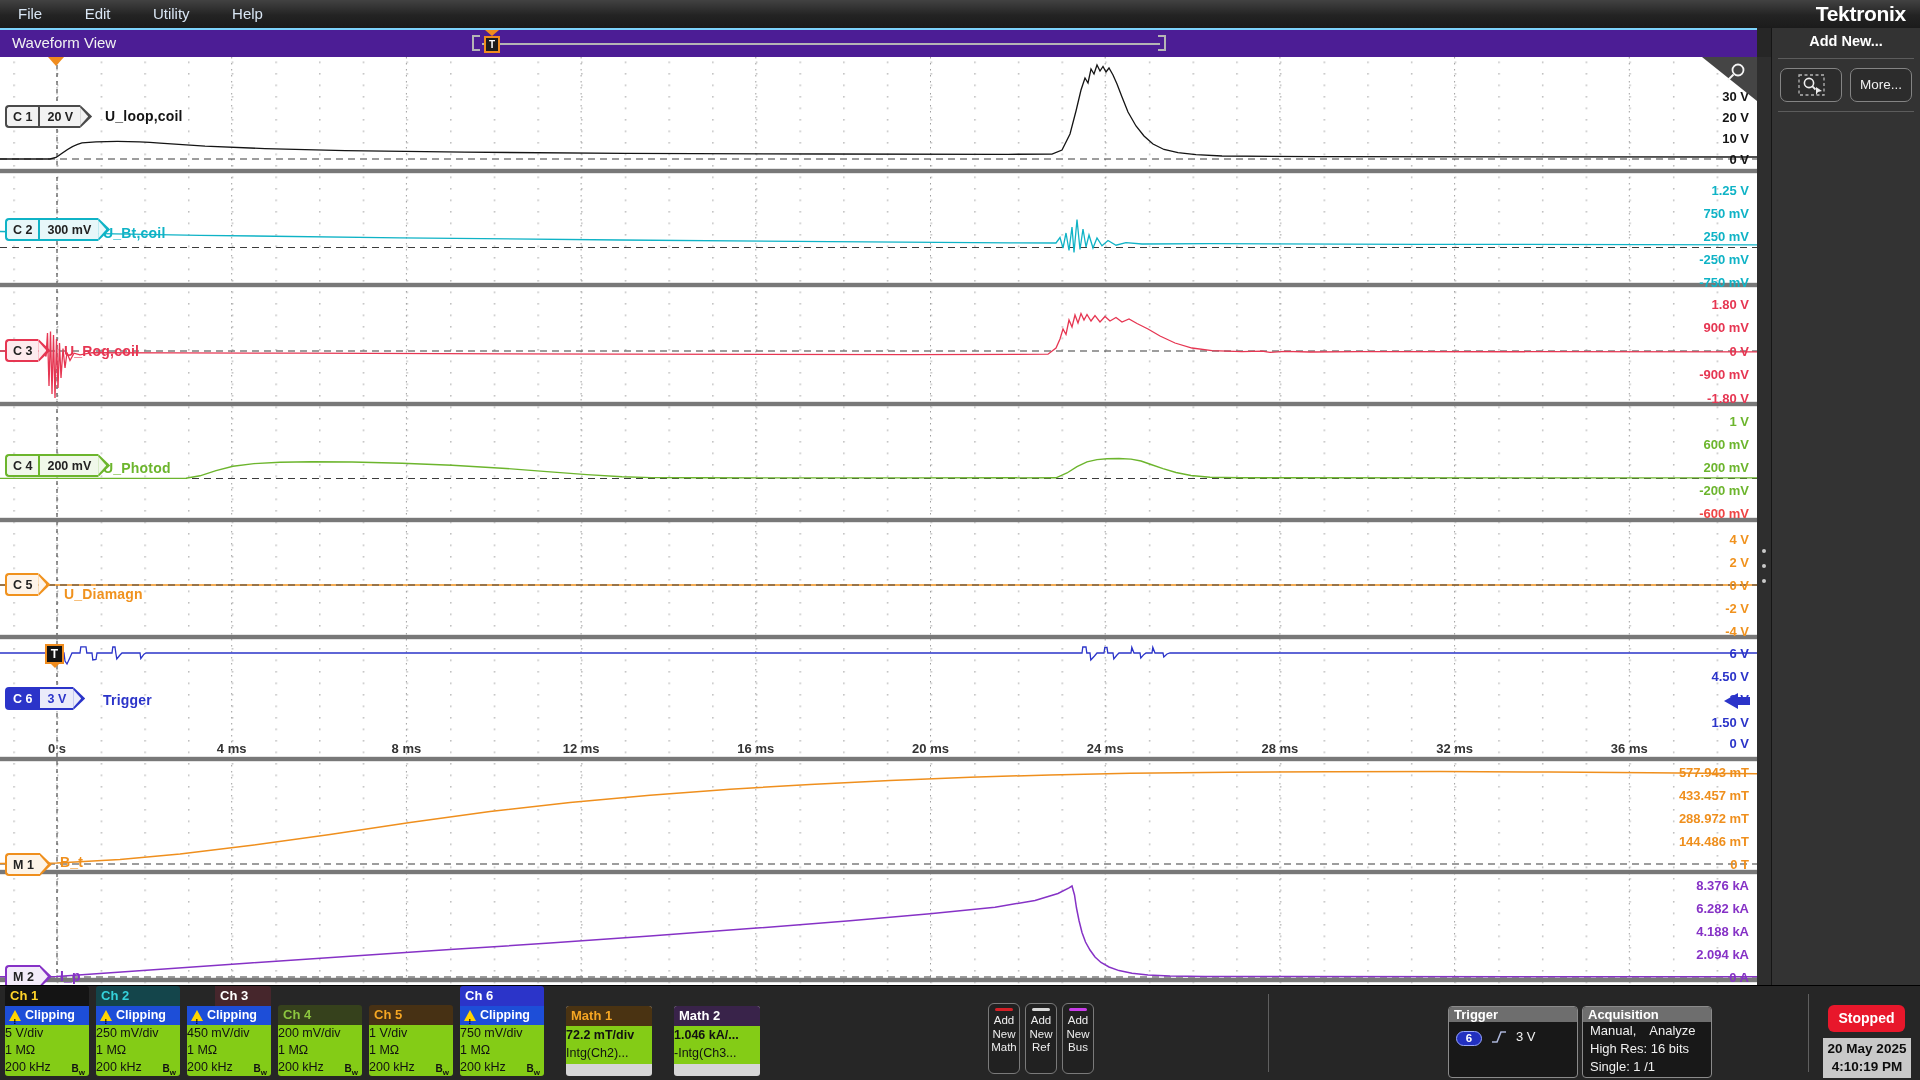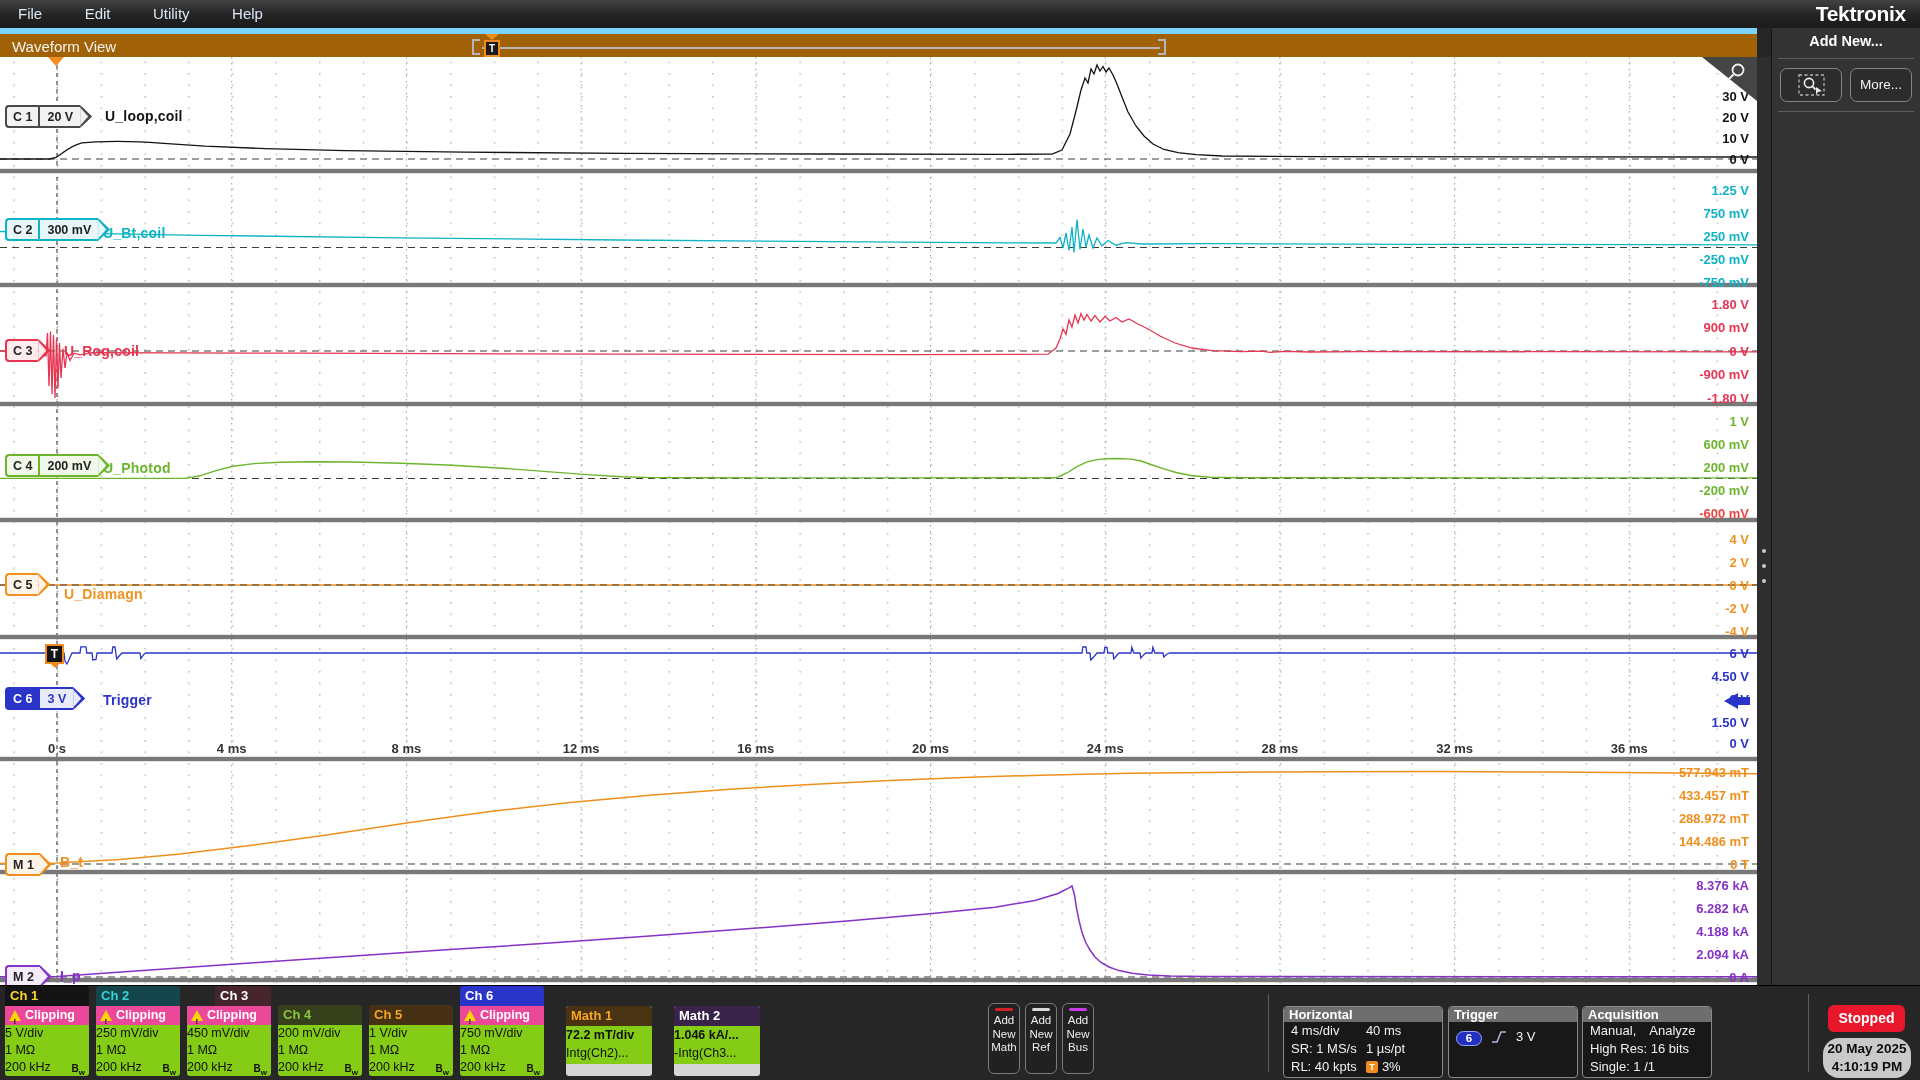--- a/index.html
+++ b/index.html
@@ -11,21 +11,21 @@
   .menubar { position:absolute; left:0; top:0; width:1920px; height:28px;
              background:linear-gradient(#424242,#232323 55%,#1b1b1b); }
   .menu-item { display:inline-block; line-height:28px; padding:0 7px; margin-left:24px;
                color:#d9e6f4; font-size:15px; cursor:default; }
   .menu-item:first-child { margin-left:11px; }
   .logo { position:absolute; right:14px; top:1px; color:#ffffff; font-size:21px;
           font-weight:bold; letter-spacing:-0.3px; line-height:26px; }
 
   
   .titlebar { position:absolute; left:0; top:28px; width:1757px; height:29px;
-              background:#a16207; border-top:6px solid #7dd3fc; }
+              background:#4c1d95; border-top:2px solid #7dd3fc; }
   .wvtitle { position:absolute; left:12px; top:4px; color:#f2f2f2; font-size:15px; }
   .navline { position:absolute; left:482px; top:13px; width:678px; height:2px; background:#b5b5b5; }
   .navbr-l { position:absolute; left:472px; top:5px; width:8px; height:16px;
              border-left:2px solid #b5b5b5; border-top:2px solid #b5b5b5; border-bottom:2px solid #b5b5b5; }
   .navbr-r { position:absolute; left:1158px; top:5px; width:8px; height:16px;
              border-right:2px solid #b5b5b5; border-top:2px solid #b5b5b5; border-bottom:2px solid #b5b5b5; }
   .navT { position:absolute; left:484px; top:6px; width:16px; height:17px; background:#1c1c1c;
           border:2px solid #f08c1e; color:#fff; font-size:10px; font-weight:bold;
           text-align:center; line-height:13px; }
   .navtri { position:absolute; left:485px; top:0; width:0; height:0;
@@ -88,21 +88,21 @@
   .sbtn.tall { height:42px; }
   .sdiv { height:1px; background:#5c5c5c; margin:9px 6px; }
 
   
   .bottombar { position:absolute; left:0; top:985px; width:1920px; height:95px;
                background:#262626; border-top:1px solid #000; }
   #chbadges { position:absolute; left:5px; bottom:4px; display:flex; gap:7px; align-items:flex-end; }
   .bbadge { width:84px; border-radius:3px; overflow:hidden; font-size:12.5px; }
   .bbadge.math { width:86px; margin-left:15px; min-height:70px; background:#d6d6d6; }
   .bhead { height:20px; line-height:20px; padding:0 5px; font-size:13px; font-weight:bold; }
-  .bclip { height:19px; line-height:19px; background:#ec4899; color:#fff; font-weight:bold;
+  .bclip { height:19px; line-height:19px; background:#1d4ed8; color:#fff; font-weight:bold;
            padding:0 4px; display:flex; align-items:center; }
   .warntri { width:0; height:0; border-left:6px solid transparent; border-right:6px solid transparent;
              border-bottom:11px solid #ffd400; position:relative; display:inline-block; margin-right:4px; }
   .warntri::after { content:"!"; position:absolute; left:-1.5px; top:2px; font-size:8px;
                     font-weight:bold; color:#000; }
   .brow { background:#84cc16; color:#111; padding:0 0; height:17px; line-height:17px; position:relative; }
   .brow.bold { font-weight:bold; height:19px; line-height:19px; }
   .bw { position:absolute; right:4px; top:1px; font-size:10px; font-weight:bold; color:#111; }
   .bw sub { font-size:8px; }
 
@@ -124,21 +124,21 @@
           border-radius:8px; color:#fff; text-align:center; line-height:13px; font-size:11.5px;
           font-weight:bold; margin-top:3px; }
   .tflag { display:inline-block; width:12px; height:12px; background:#f08c1e; border-radius:2px;
            color:#fff; font-size:9px; font-weight:bold; text-align:center; line-height:12px;
            margin-right:4px; vertical-align:1px; }
   .slopeicon { margin:0 8px; }
   .stopped { position:absolute; left:1828px; top:19px; width:77px; height:27px; background:#e8172b;
              border-radius:6px; color:#fff; font-size:14px; font-weight:bold; text-align:center;
              line-height:27px; }
   .datetime { position:absolute; left:1823px; top:52px; width:88px; height:40px; background:#c9c9c9;
-              border-radius:16px; color:#0d0d0d; font-size:13.5px; font-weight:600; text-align:center;
+              border-radius:0; color:#0d0d0d; font-size:13.5px; font-weight:600; text-align:center;
               padding-top:2px; line-height:18px; }
 </style>
 </head>
 <body>
 
 <div id="stage">
 
   <div class="menubar">
     <span class="menu-item">File</span>
     <span class="menu-item">Edit</span>
@@ -416,35 +416,20 @@
         <div class="addbtn">
           <span class="acc" style="background: rgb(200, 60, 232);"></span>
           <div>Add</div>
           <div>New</div>
           <div>Bus</div>
         </div>
       </div>
     <div class="vsep" style="left:1268px;"></div>
     <div class="vsep" style="left:1808px;"></div>
 
-    <div class="panel" style="left:1283px; width:160px;">
-      <div class="phead">Horizontal</div>
-      <div class="prow">
-          <span class="lc">4 ms/div</span>
-          <span class="rc">40 ms</span>
-        </div>
-      <div class="prow">
-          <span class="lc">SR: 1 MS/s</span>
-          <span class="rc">1 µs/pt</span>
-        </div>
-      <div class="prow">
-          <span class="lc">RL: 40 kpts</span>
-          <span class="rc"><span class="tflag">T</span><span>3%</span></span>
-        </div>
-    </div>
 
     <div class="panel" style="left:1448px; width:130px;">
       <div class="phead">Trigger</div>
       <div class="prow" style="height:30px; align-items:center;">
         <span class="pill">6</span>
         <svg class="slopeicon" width="18" height="18">
           <polyline points="2,14 7,14 11,4 16,4" fill="none" stroke="#aab4d8" stroke-width="1.6"></polyline>
         </svg>
         <span style="line-height:30px;">3 V</span>
       </div>

